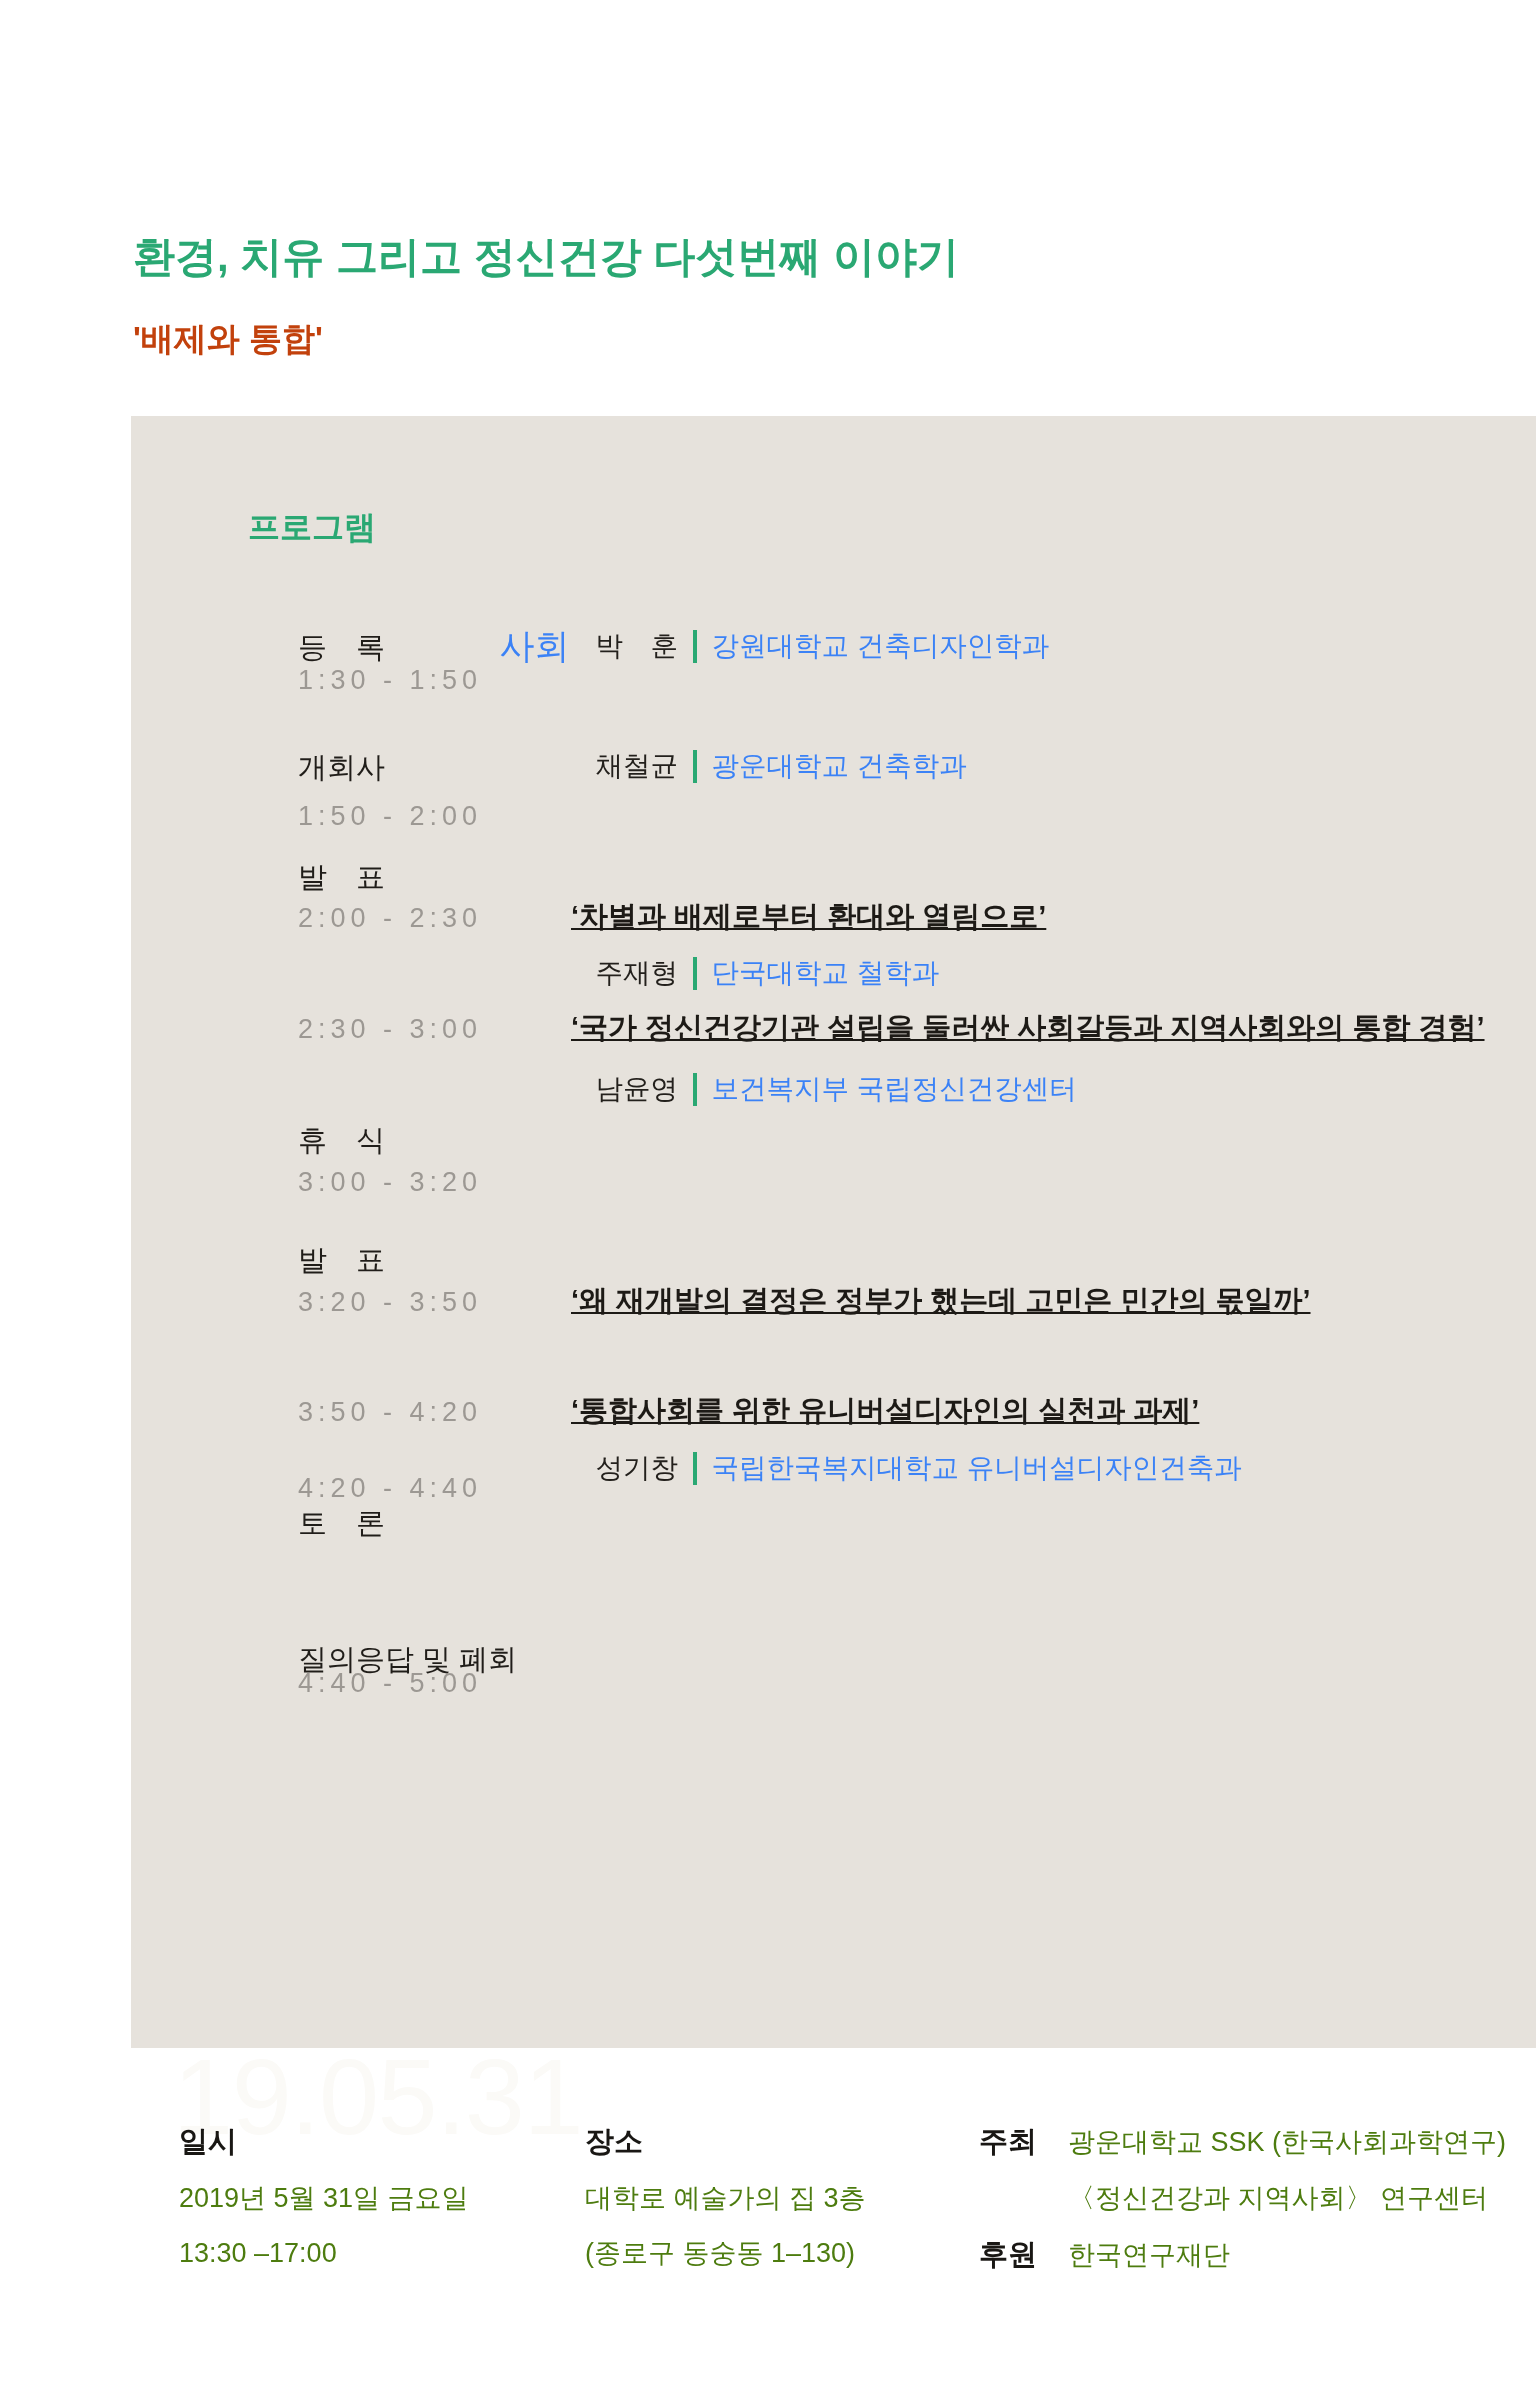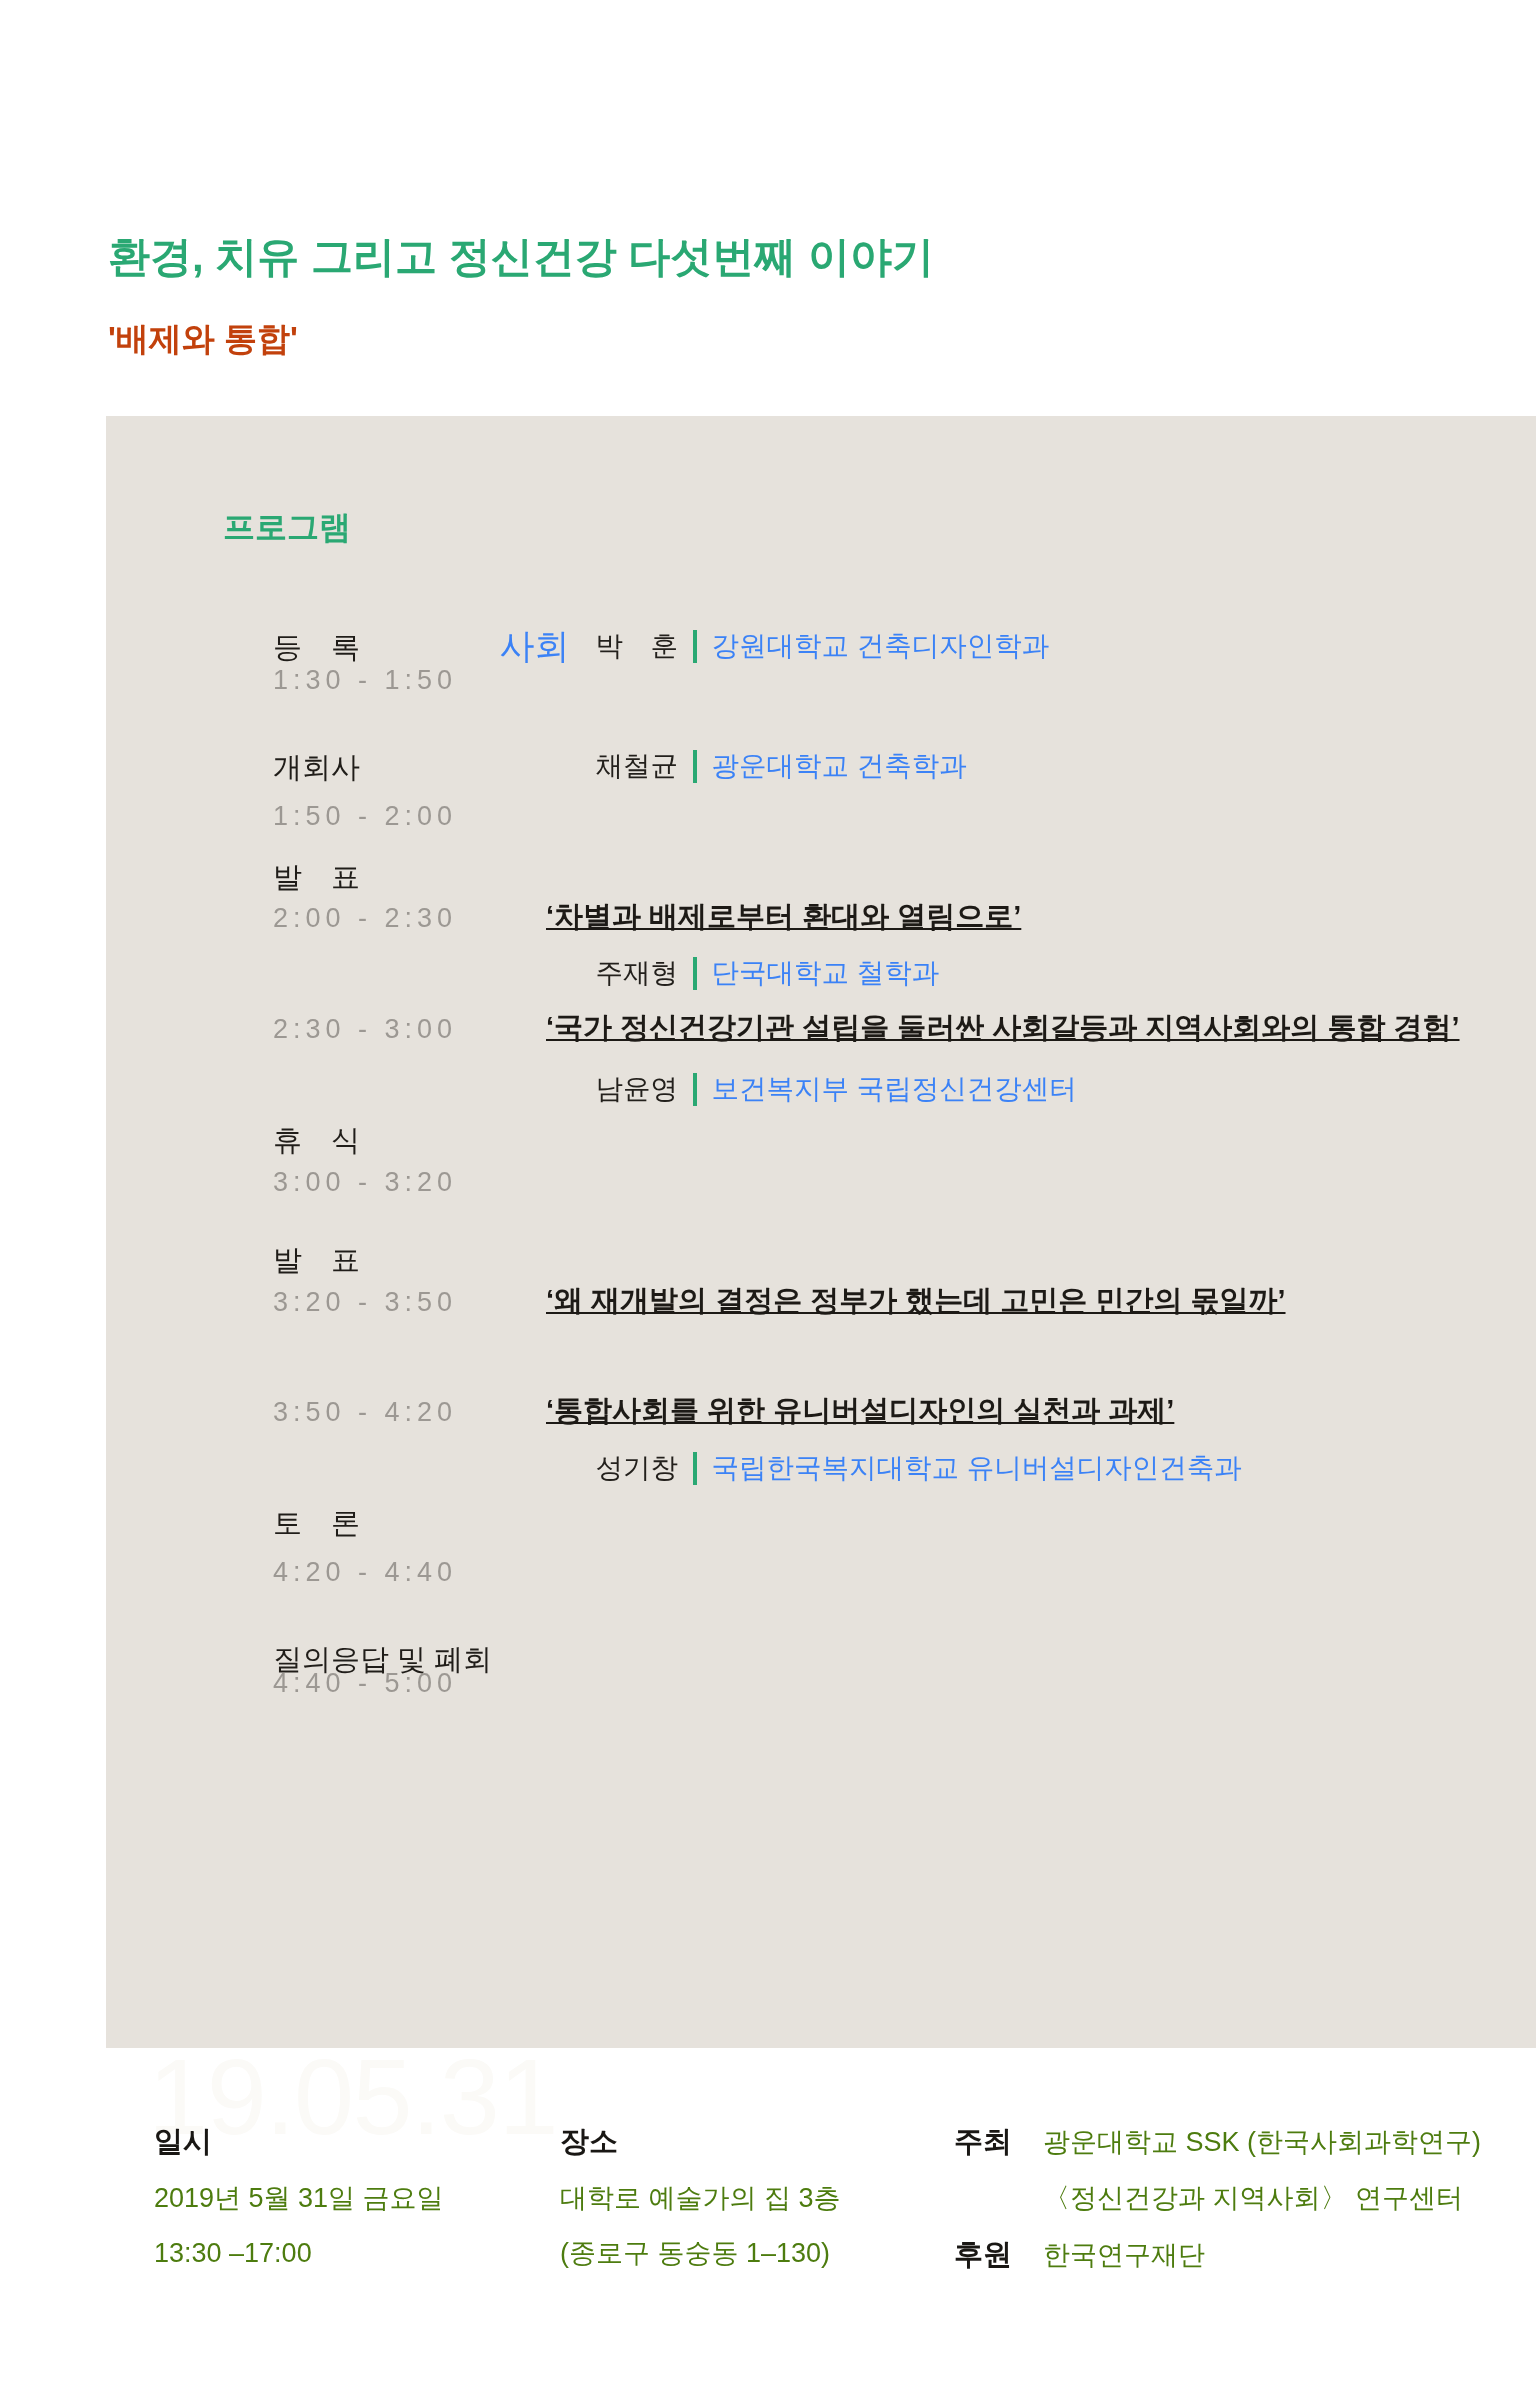--- a/index.html
+++ b/index.html
@@ -4,21 +4,21 @@
 <style>
   html,body{margin:0;padding:0;background:#ffffff;}
   #page{
     position:relative;
     width:1536px;height:2389px;
     background:#ffffff;
     overflow:hidden;
     font-family:"Liberation Sans","DejaVu Sans",sans-serif;
     color:#23201c;
   }
-  .abs{position:absolute;}
+  .abs{position:absolute;margin-left:25px;}
   
   .event-title{
     left:108px;top:230px;
     font-size:42px;font-weight:700;line-height:53px;
     color:#2aa873;letter-spacing:0;white-space:pre;
   }
   .event-subtitle{
     left:108px;top:318px;
     font-size:33px;font-weight:600;line-height:42px;
     color:#c2410c;white-space:pre;
@@ -136,21 +136,21 @@
   <div class="abs talk" style="top:1392px">‘통합사회를 위한 유니버설디자인의 실천과 과제’</div>
   <div class="line" style="top:1449px">
     <div class="ncol">
       <span class="nm">성기창</span>
     </div>
     <div class="vbar"></div>
     <div class="aff">국립한국복지대학교 유니버설디자인건축과</div>
   </div>
 
   <div class="abs lbl" style="top:1506px">토　론</div>
-  <div class="abs tm" style="top:1556px">4:20 - 4:40</div>
+  <div class="abs tm" style="top:1472px">4:20 - 4:40</div>
 
   <div class="abs lbl" style="top:1642px">질의응답 및 폐회</div>
   <div class="abs tm" style="top:1667px">4:40 - 5:00</div>
 
   <div class="abs bigdate">
     <div>19.05.31</div>
     
   </div>
 
   <div class="abs flabel" style="left:154px;top:2124px">일시</div>

